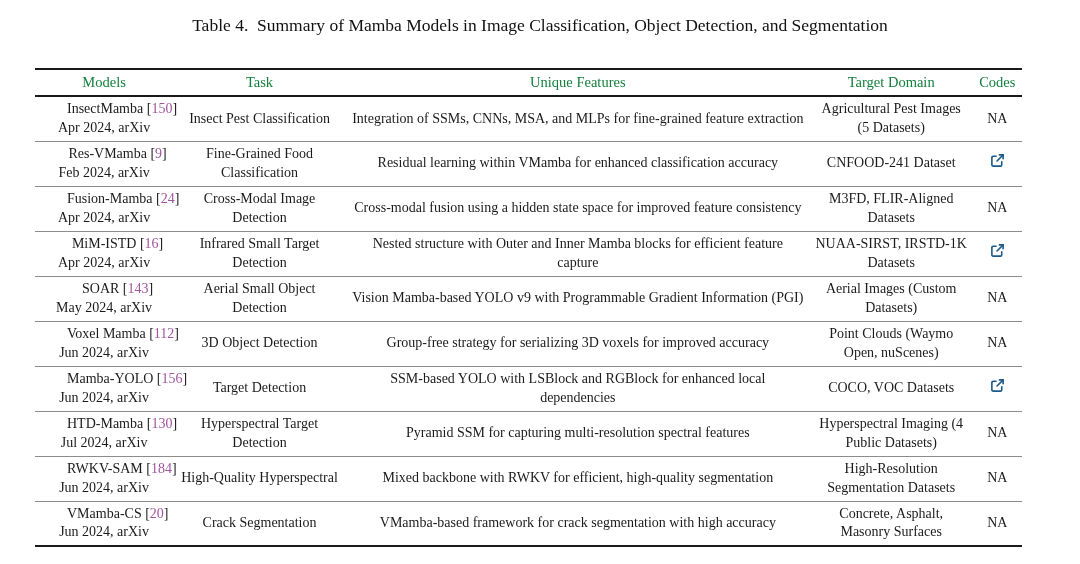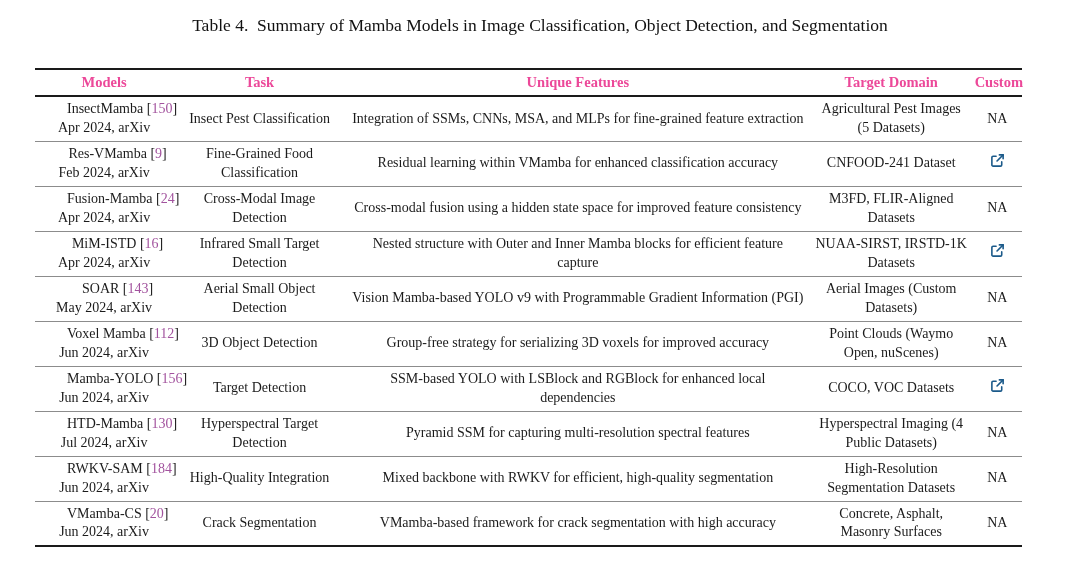--- a/index.html
+++ b/index.html
@@ -28,22 +28,22 @@
     border-collapse:collapse; table-layout:fixed;
   }
   col.c-models{width:14%;}
   col.c-task{width:17.5%;}
   col.c-features{width:47%;}
   col.c-domain{width:16.5%;}
   col.c-codes{width:5%;}
   thead th{
     border-top:2px solid var(--rule-dark);
     border-bottom:2px solid var(--rule-dark);
-    font-size:14.5px; font-weight:700;
-    padding:4px 2px; text-align:center; color:#ec4899;
+    font-size:14.5px; font-weight:400;
+    padding:4px 2px; text-align:center; color:#15803d;
   }
   tbody td{
     border-top:1px solid var(--rule-light);
     font-size:14px; text-align:center; vertical-align:middle;
     padding:3px 5px; line-height:1.32; height:45px; box-sizing:border-box;
   }
   tbody tr:first-child td{border-top:none;}
   tbody tr:last-child td{border-bottom:2.5px solid var(--rule-dark);}
   .cite{color:var(--cite); cursor:pointer;}
   .model-line{white-space:nowrap;margin-left:27px;}
@@ -62,21 +62,21 @@
       <col class="c-features">
       <col class="c-domain">
       <col class="c-codes">
   </colgroup>
   <thead>
     <tr>
       <th>Models</th>
       <th>Task</th>
       <th>Unique Features</th>
       <th>Target Domain</th>
-      <th>Custom</th>
+      <th>Codes</th>
     </tr>
   </thead>
   <tbody id="rows-body">
       <tr>
         <td>
           <div class="model-line"><span>InsectMamba</span><span> [</span><span class="cite">150</span><span>]</span></div>
           <div>Apr 2024, arXiv</div>
         </td>
         <td>Insect Pest Classification</td>
         <td>Integration of SSMs, CNNs, MSA, and MLPs for fine-grained feature extraction</td>
@@ -163,21 +163,21 @@
         <td>Hyperspectral Target Detection</td>
         <td>Pyramid SSM for capturing multi-resolution spectral features</td>
         <td>Hyperspectral Imaging (4 Public Datasets)</td>
         <td><span>NA</span></td>
       </tr>
       <tr>
         <td>
           <div class="model-line"><span>RWKV-SAM</span><span> [</span><span class="cite">184</span><span>]</span></div>
           <div>Jun 2024, arXiv</div>
         </td>
-        <td>High-Quality Integration</td>
+        <td>High-Quality Hyperspectral</td>
         <td>Mixed backbone with RWKV for efficient, high-quality segmentation</td>
         <td>High-Resolution Segmentation Datasets</td>
         <td><span>NA</span></td>
       </tr>
       <tr>
         <td>
           <div class="model-line"><span>VMamba-CS</span><span> [</span><span class="cite">20</span><span>]</span></div>
           <div>Jun 2024, arXiv</div>
         </td>
         <td>Crack Segmentation</td>

